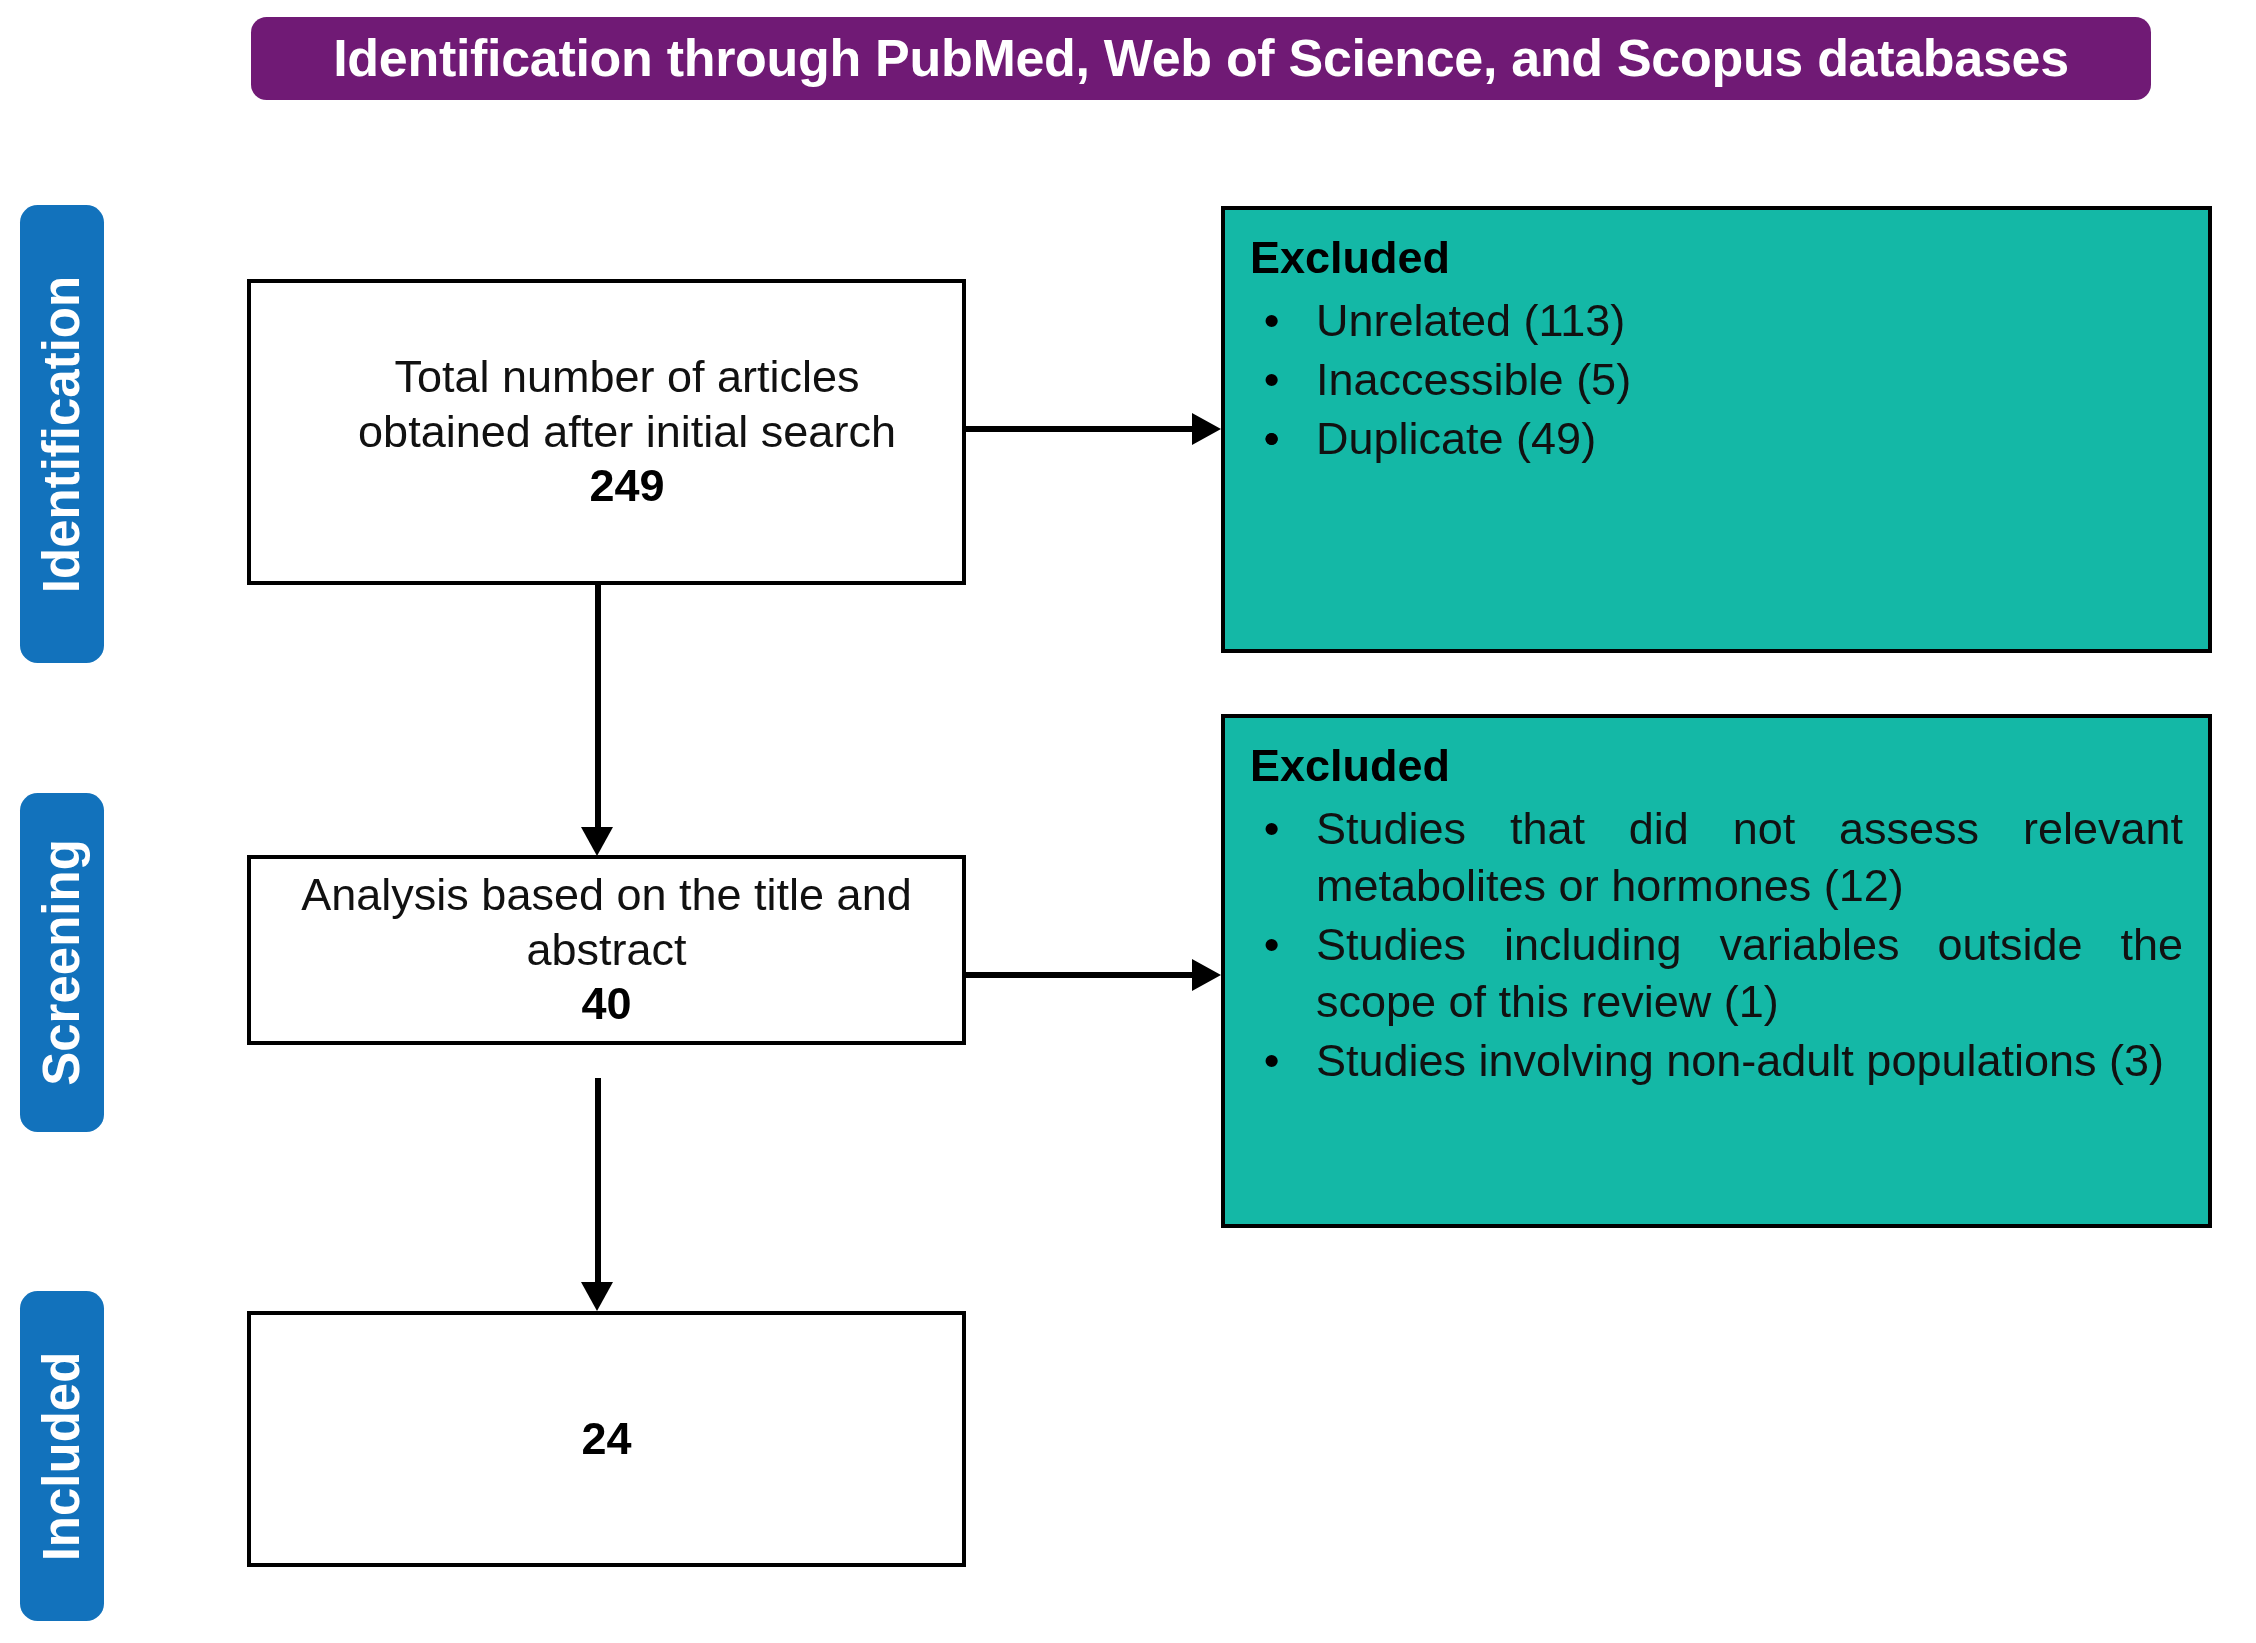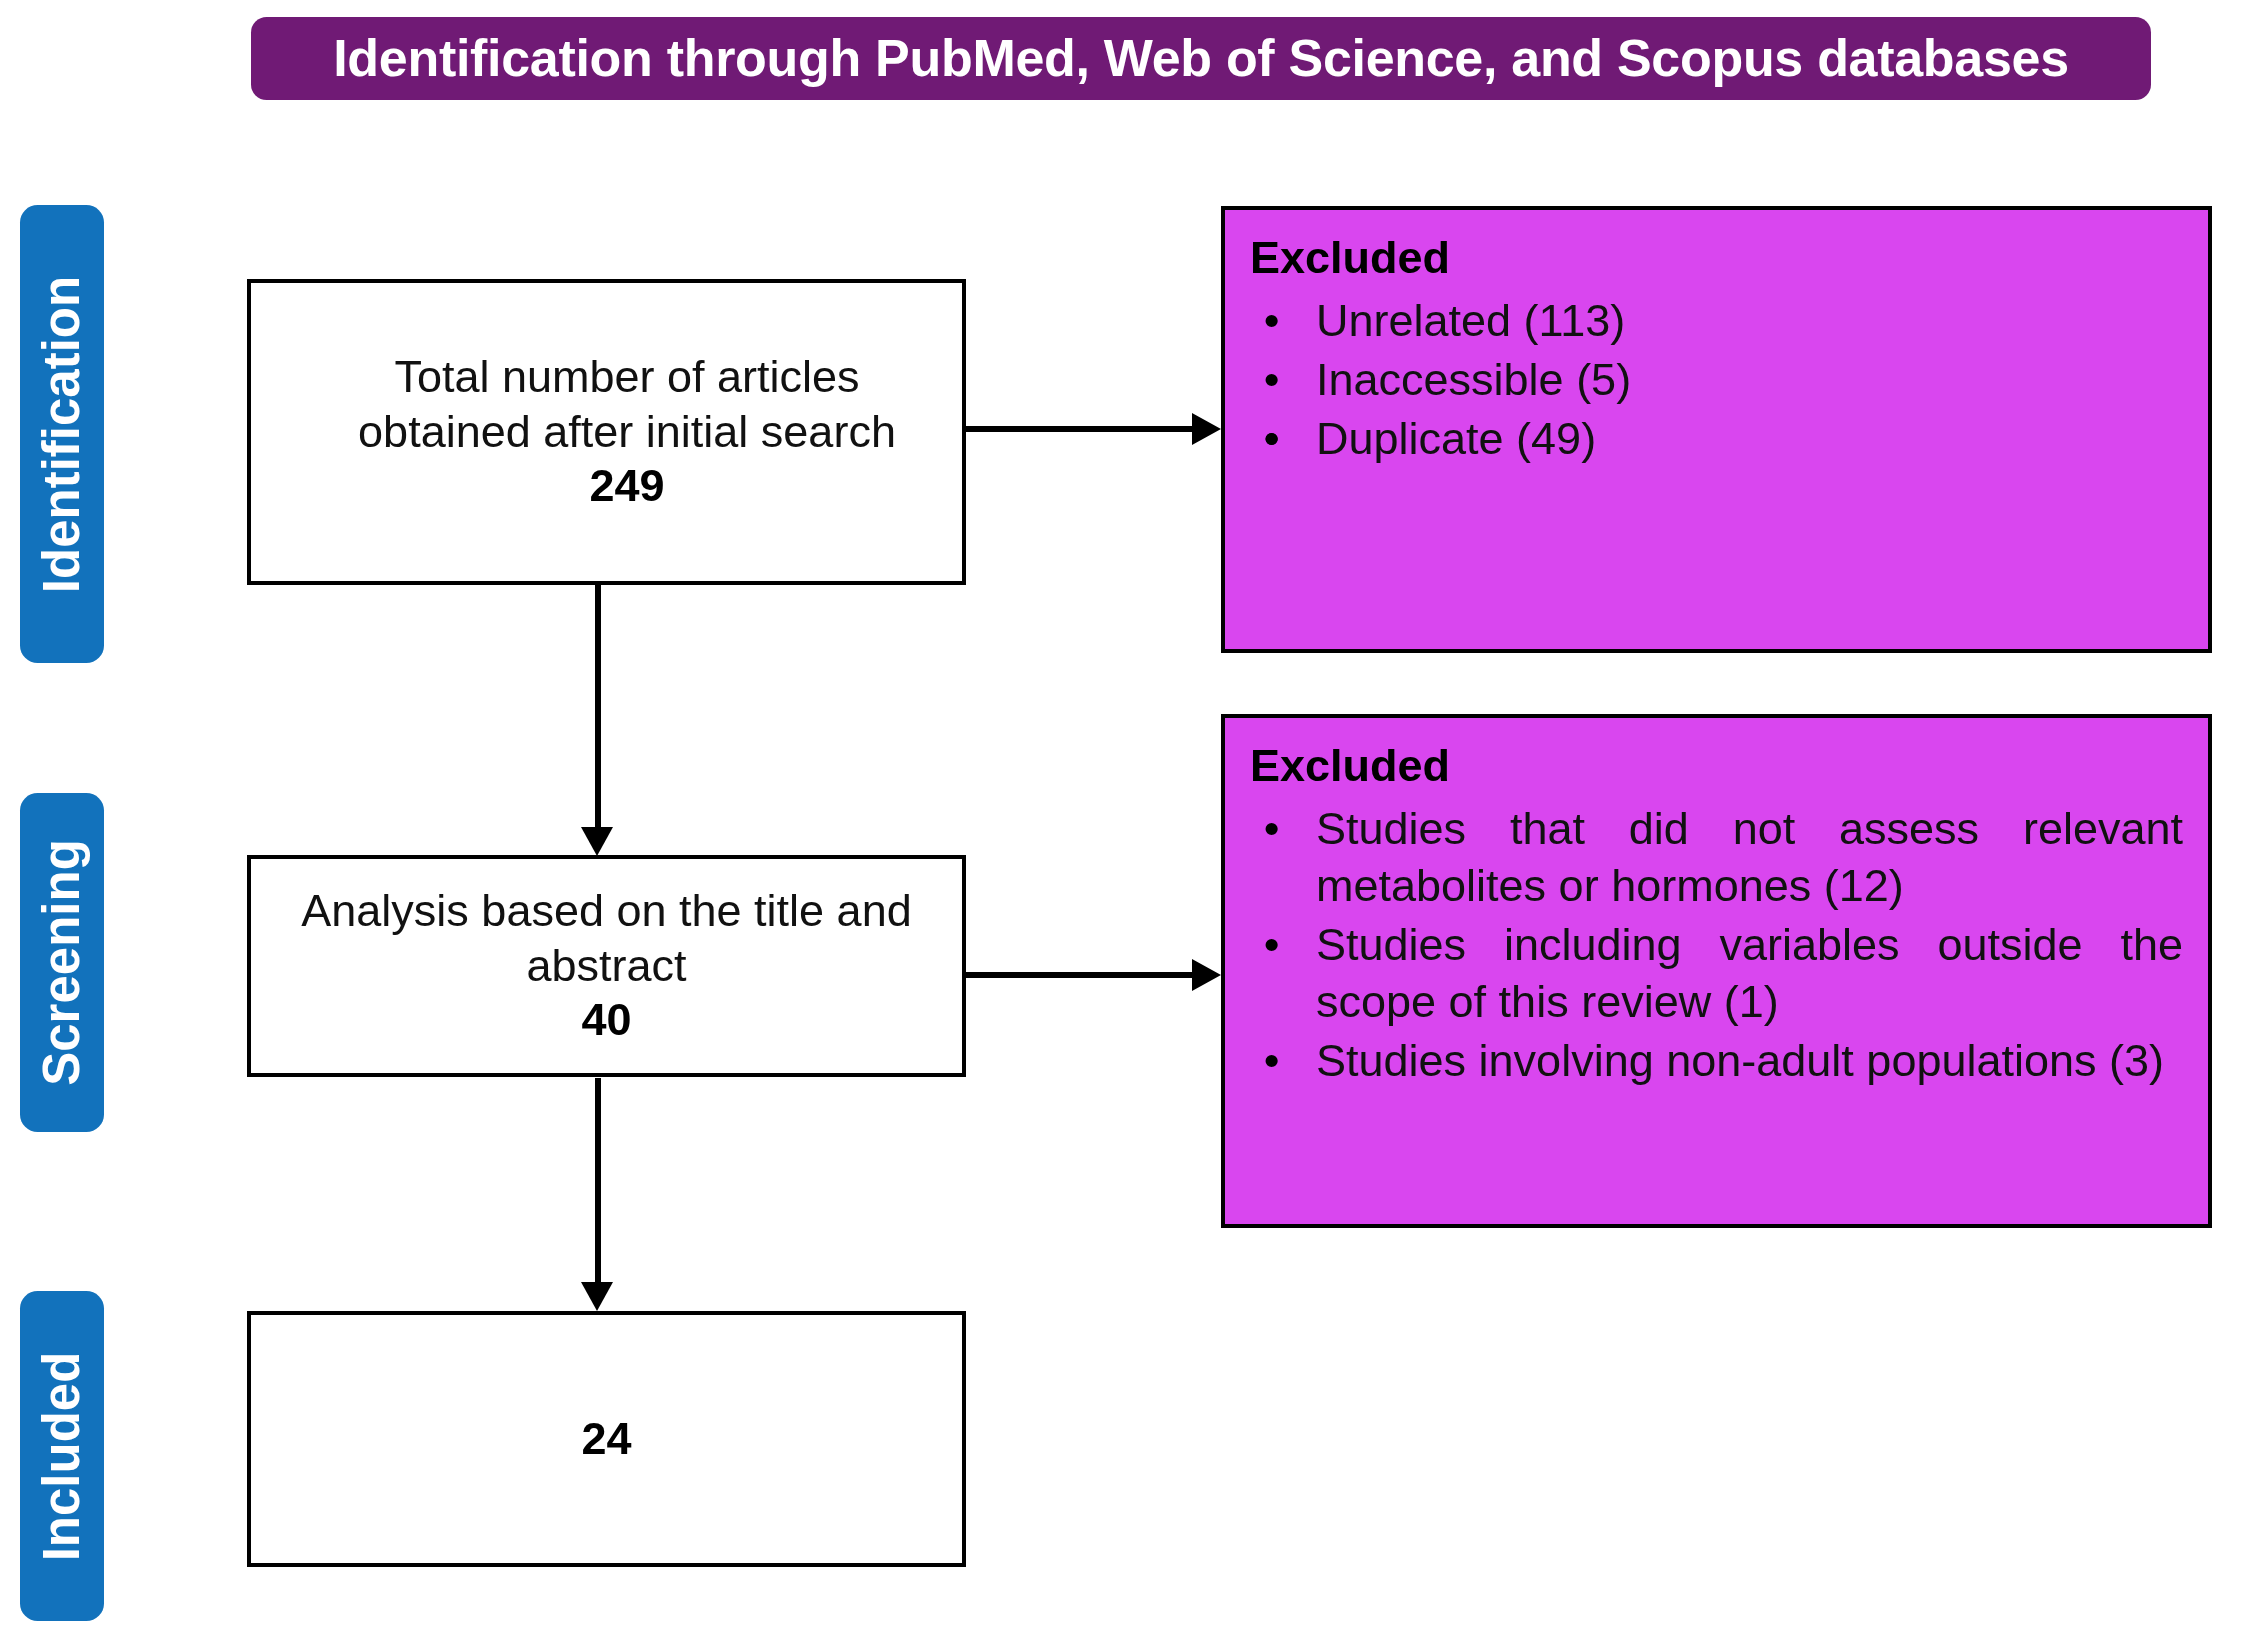--- a/index.html
+++ b/index.html
@@ -85,28 +85,28 @@
     line-height: 1.22;
     padding: 0 33px;
   }
   .flow-box-count {
     font-size: 45px;
     font-weight: bold;
     color: #000000;
     line-height: 1.22;
   }
   #box-initial-search { left: 247px; top: 279px;  width: 719px; height: 306px; padding-left: 41px; }
-  #box-title-abstract { left: 247px; top: 855px;  width: 719px; height: 222px; }
+  #box-title-abstract { left: 247px; top: 855px;  width: 719px; height: 190px; }
   #box-included       { left: 247px; top: 1311px; width: 719px; height: 256px; }
 
   
   .excluded-box {
     position: absolute;
     border: 4.9px solid #000000;
-    background: #d946ef;
+    background: #14b8a6;
     box-sizing: border-box;
     padding: 23.4px 25px 19.5px 25px;
   }
   #excluded-box-identification { left: 1221px; top: 206px; width: 991px; height: 447px; }
   #excluded-box-screening      { left: 1221px; top: 714px; width: 991px; height: 514px; }
 
   .excluded-heading {
     font-size: 45px;
     font-weight: bold;
     color: #000000;

